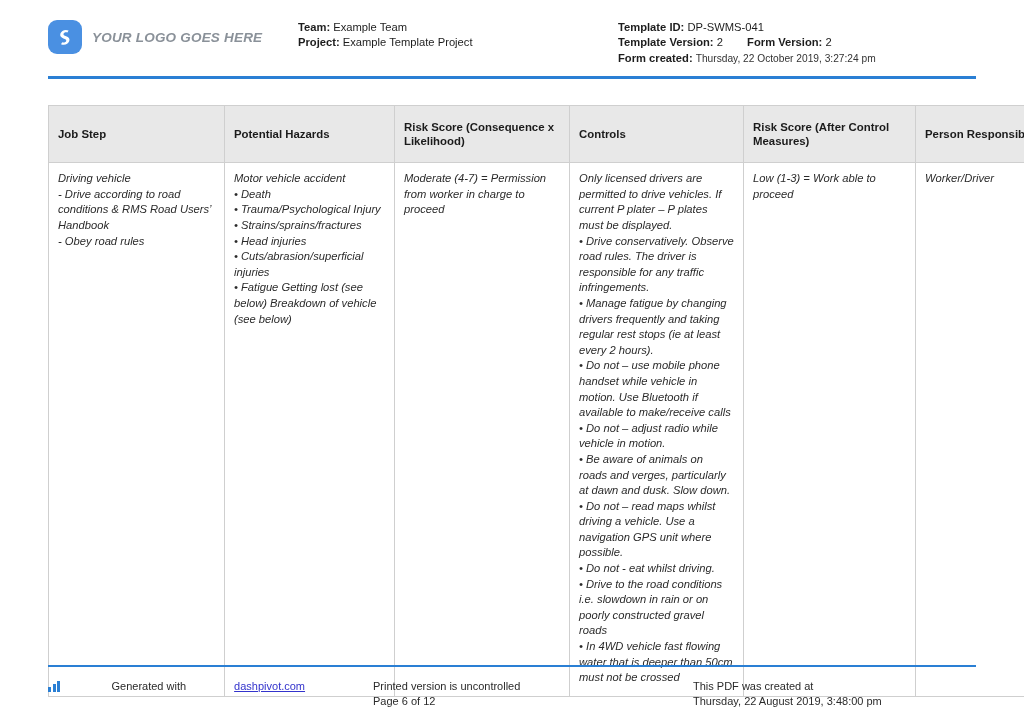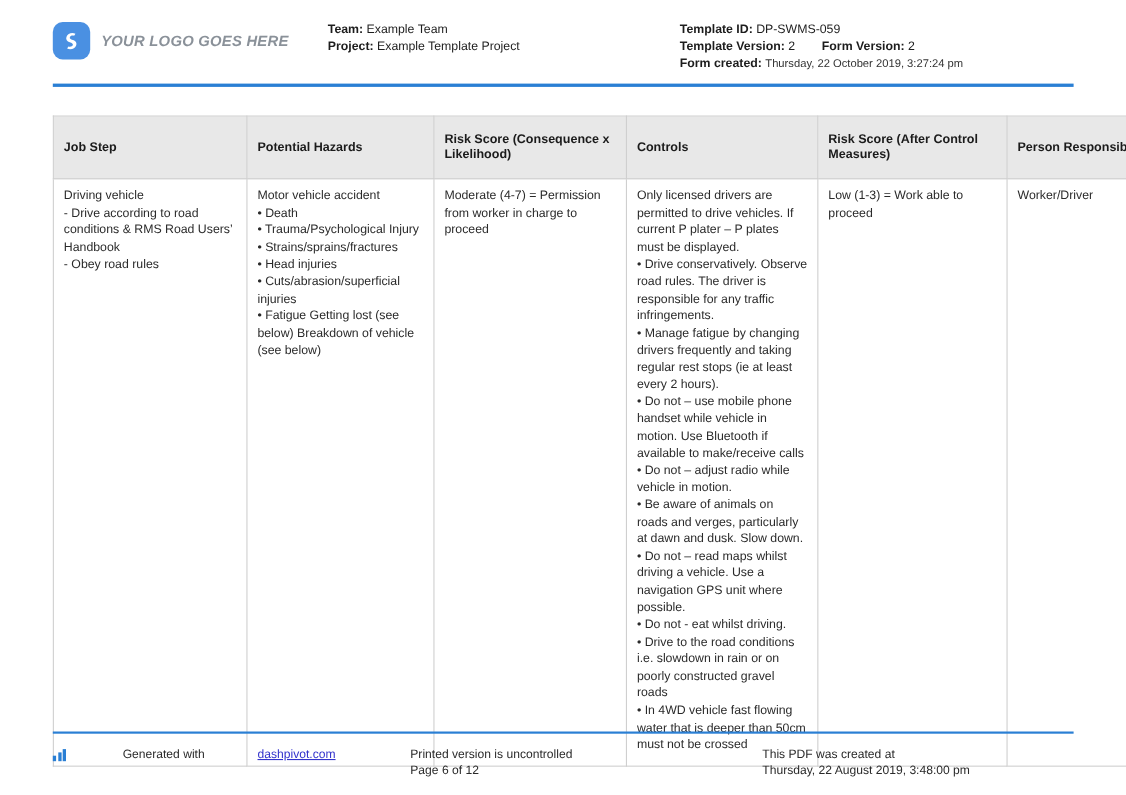--- a/index.html
+++ b/index.html
@@ -104,21 +104,21 @@
   }
   table.swms td {
     border: 1px solid #cfcfcf;
     vertical-align: top;
     font-size: 11.2px;
     line-height: 15.6px;
     color: #2a2a2a;
     padding: 8px 9px 10px 9px;
     height: 490px;
   }
-  .cell-text { white-space: pre-line; }
+  .cell-text { white-space: pre-line; font-style: italic; }
   .col-jobstep   { width: 158px; }
   .col-hazards   { width: 152px; }
   .col-riskscore { width: 157px; }
   .col-controls  { width: 156px; }
   .col-riskafter { width: 154px; }
   .col-person    { width: 151px; }
 
   
   .rule-bottom {
     position: absolute;
@@ -195,21 +195,21 @@
       </div>
       <div class="meta-line">
         <span class="meta-label">Project:</span>
         <span class="meta-val">Example Template Project</span>
       </div>
     </div>
 
     <div class="meta-col right">
       <div class="meta-line">
         <span class="meta-label">Template ID:</span>
-        <span class="meta-val">DP-SWMS-059</span>
+        <span class="meta-val">DP-SWMS-041</span>
       </div>
       <div class="meta-line">
         <span class="meta-label">Template Version:</span>
         <span class="meta-val">2</span>
         <span class="meta-gap"></span>
         <span class="meta-label">Form Version:</span>
         <span class="meta-val">2</span>
       </div>
       <div class="meta-line">
         <span class="meta-label">Form created:</span>

